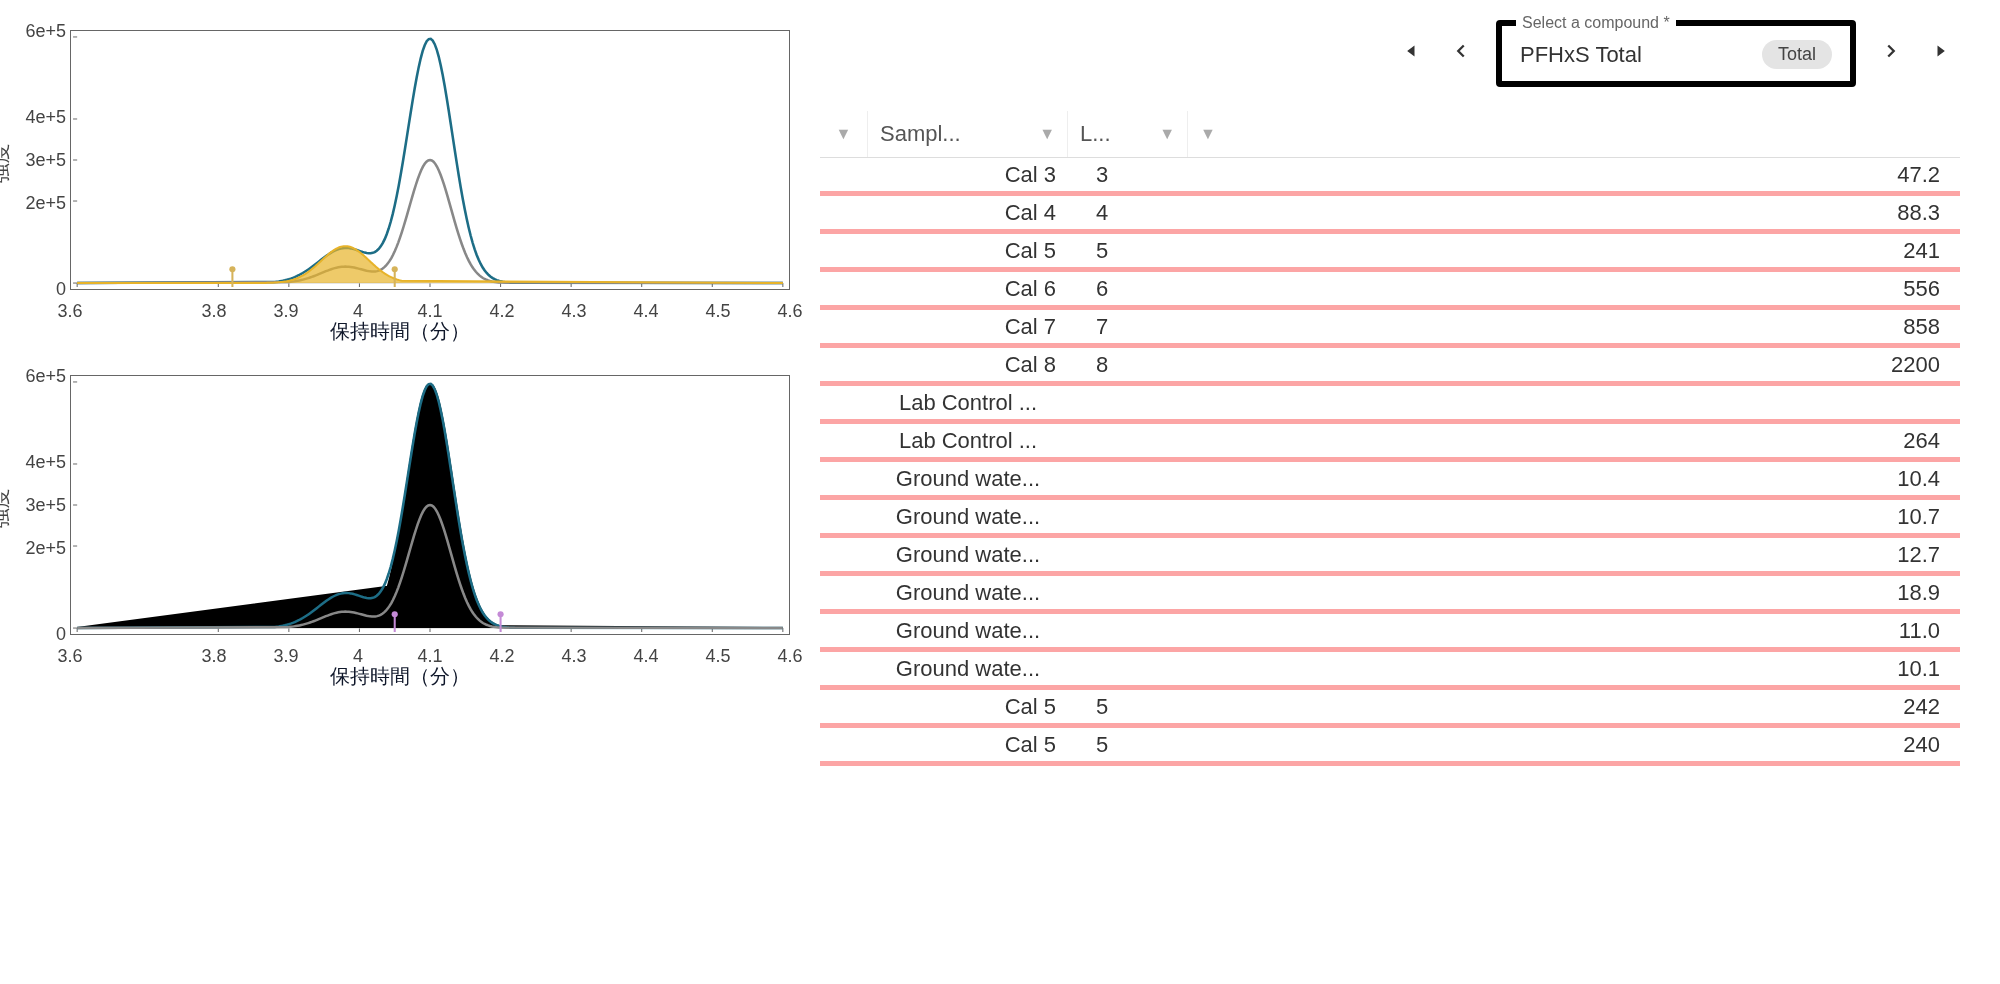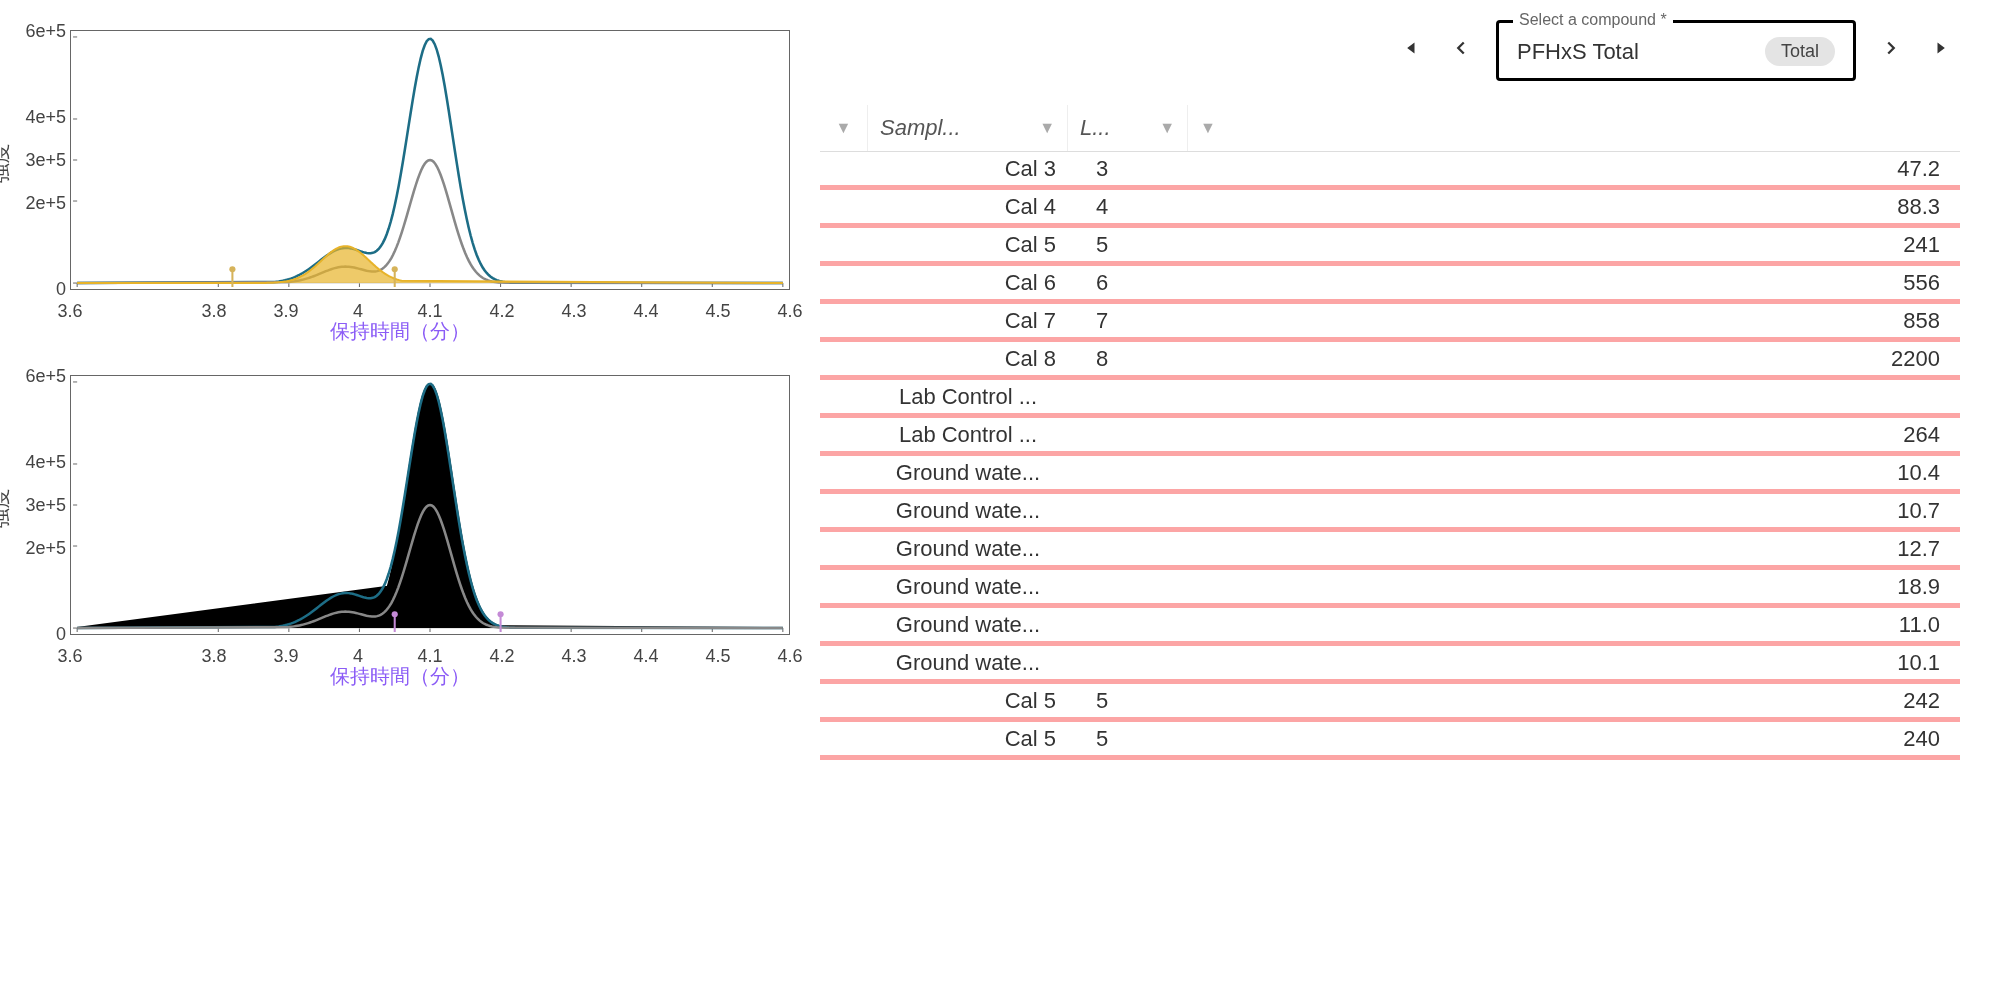--- a/index.html
+++ b/index.html
@@ -27,21 +27,21 @@
     left: -10px;
     top: 50%;
     transform: rotate(-90deg) translateX(20%);
     transform-origin: left center;
     font-size: 20px;
     color: #444;
   }
   .x-axis-label {
     text-align: center;
     font-size: 20px;
-    color: #8b5cf6;
+    color: #0f172a;
     margin-top: 4px;
   }
   .plot-area {
     margin-left: 60px;
     margin-top: 20px;
     border: 1px solid #666;
     position: relative;
     background: #fff;
     height: 260px;
   }
@@ -96,21 +96,21 @@
     cursor: pointer;
     color: #333;
     background: none;
     border: none;
     font-size: 26px;
     padding: 4px 6px;
     font-family: inherit;
   }
   .compound-select {
     position: relative;
-    border: 3px solid #000000;
+    border: 6px solid #000000;
     border-radius: 4px;
     padding: 14px 18px 12px 18px;
     display: flex;
     align-items: center;
     gap: 2px;
     min-width: 360px;
   }
   .compound-legend {
     position: absolute;
     top: -12px;
@@ -155,21 +155,21 @@
   }
   .filter-icon {
     color: #aaa;
     font-size: 16px;
     flex-shrink: 0;
   }
   .th-blank { width: 48px; justify-content: center; }
   .th-sample { width: 200px; }
   .th-l { width: 120px; }
   .th-conc { flex: 1; border-right: none; }
-  .th-text { overflow: hidden; text-overflow: ellipsis; font-style: italic; }
+  .th-text { overflow: hidden; text-overflow: ellipsis; }
   .tbody { flex: 1; overflow: hidden; }
   .tr {
     display: flex;
     border-bottom: 5px solid #fca5a5;
     height: 38px;
     align-items: center;
   }
   .td {
     padding: 4px 12px;
     white-space: nowrap;

